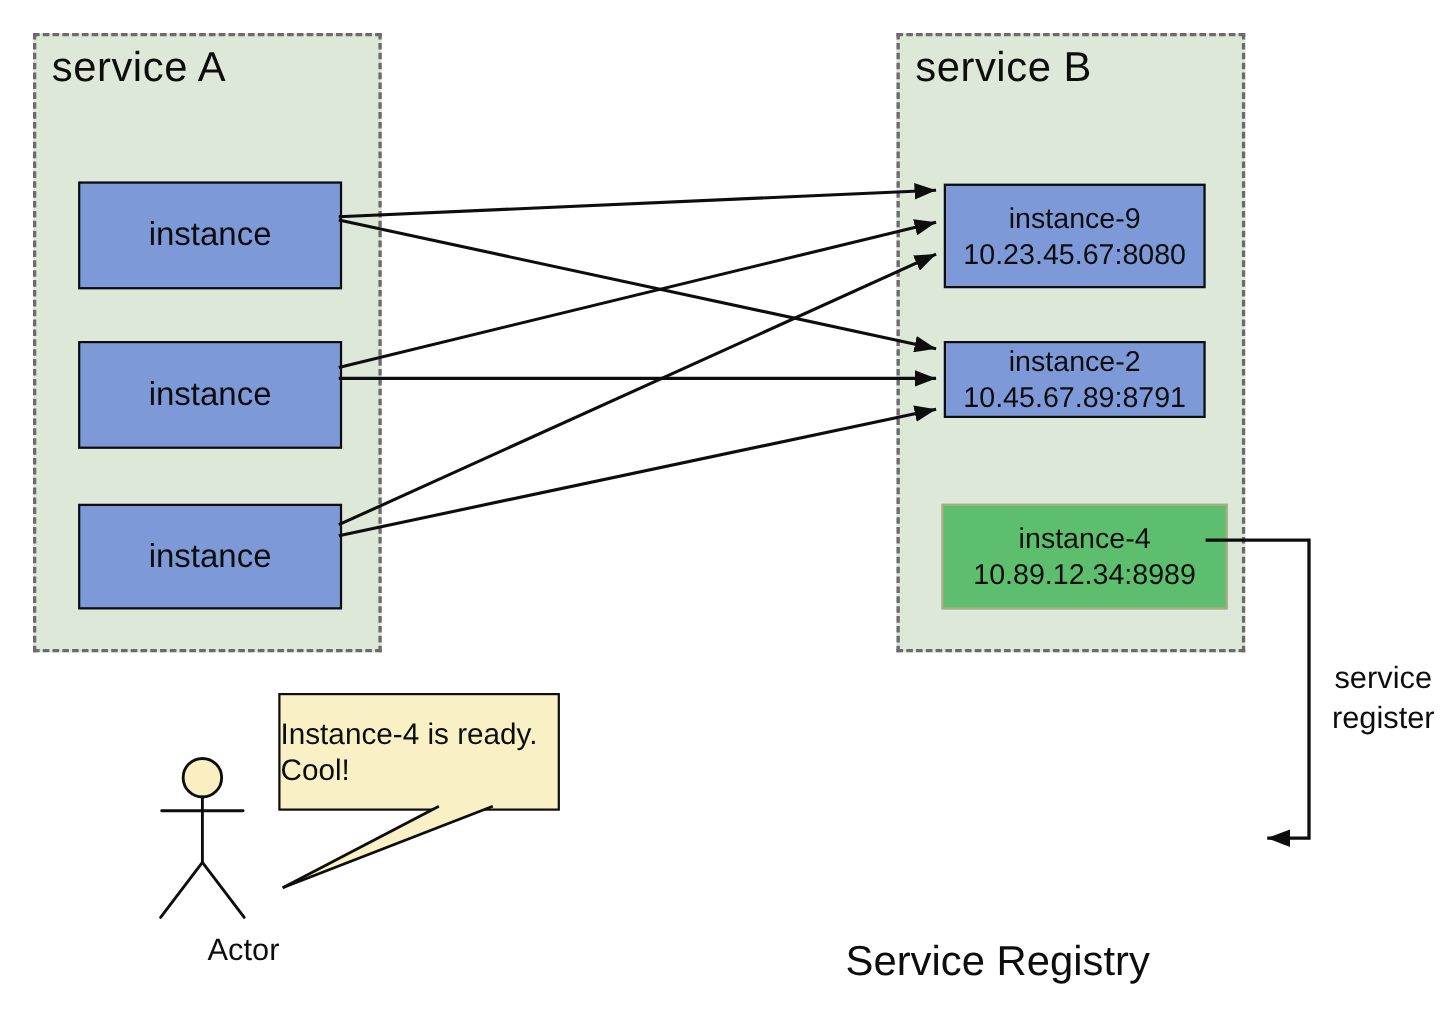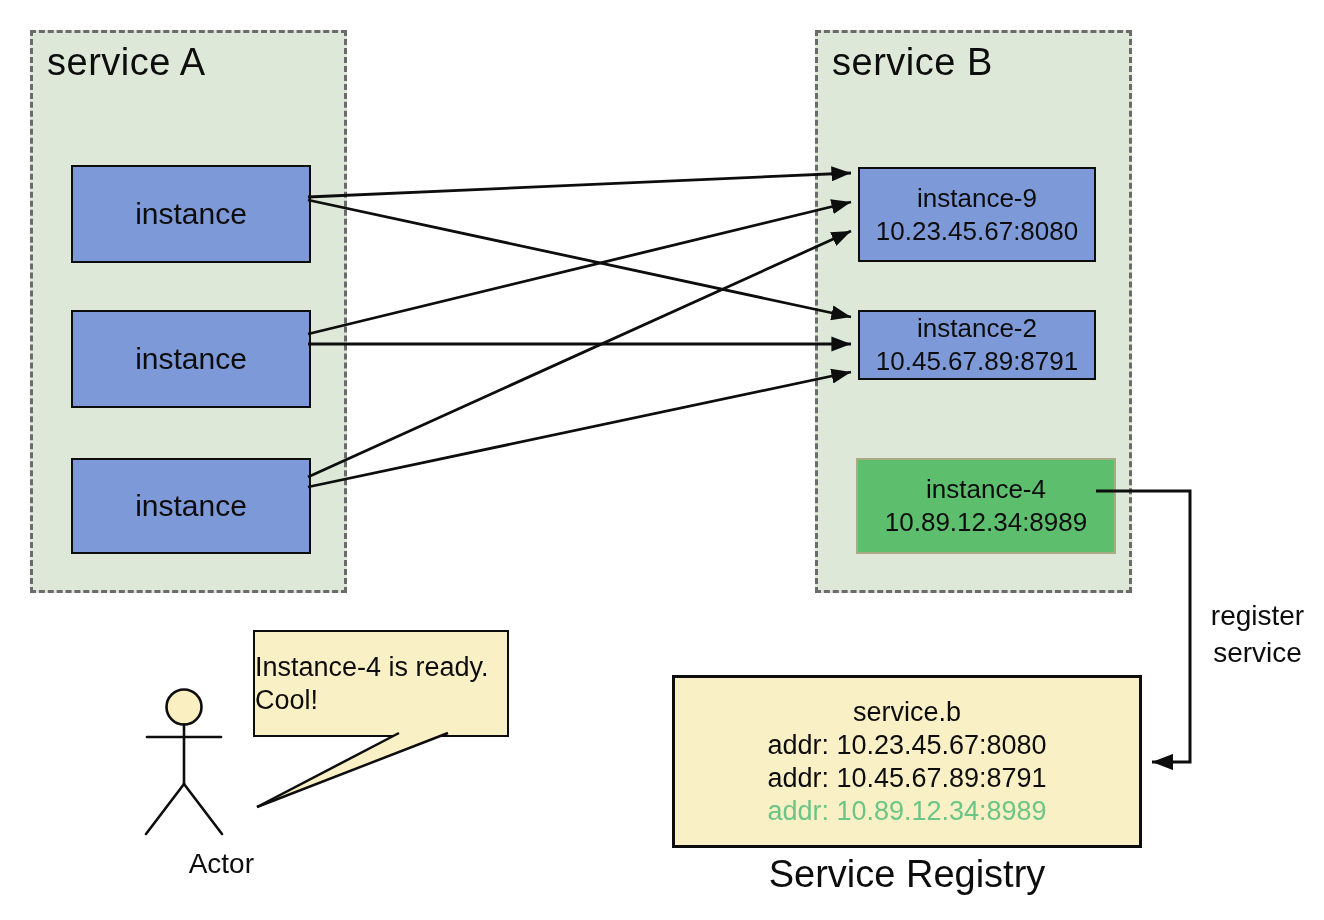--- a/index.html
+++ b/index.html
@@ -78,31 +78,25 @@
     <div class="inst blue b2">
       <div class="name">instance-2</div>
       <div class="addr">10.45.67.89:8791</div>
     </div>
     <div class="inst green b4">
       <div class="name">instance-4</div>
       <div class="addr">10.89.12.34:8989</div>
     </div>
   </div>
 
-  <div class="registry">
-    <div>service.b</div>
-    <div>addr: 10.23.45.67:8080</div>
-    <div>addr: 10.45.67.89:8791</div>
-    <div class="hl">addr: 10.89.12.34:8989</div>
-  </div>
   <div class="registry-title">Service Registry</div>
 
   <div class="register-label">
+    <div>service</div>
     <div>register</div>
-    <div>service</div>
   </div>
 
   <div class="bubble">
     <div>Instance-4 is ready.</div>
     <div>Cool!</div>
   </div>
 
   <div class="actor-label">Actor</div>
 
   <svg class="overlay" width="1324" height="920" viewBox="0 0 1324 920">

